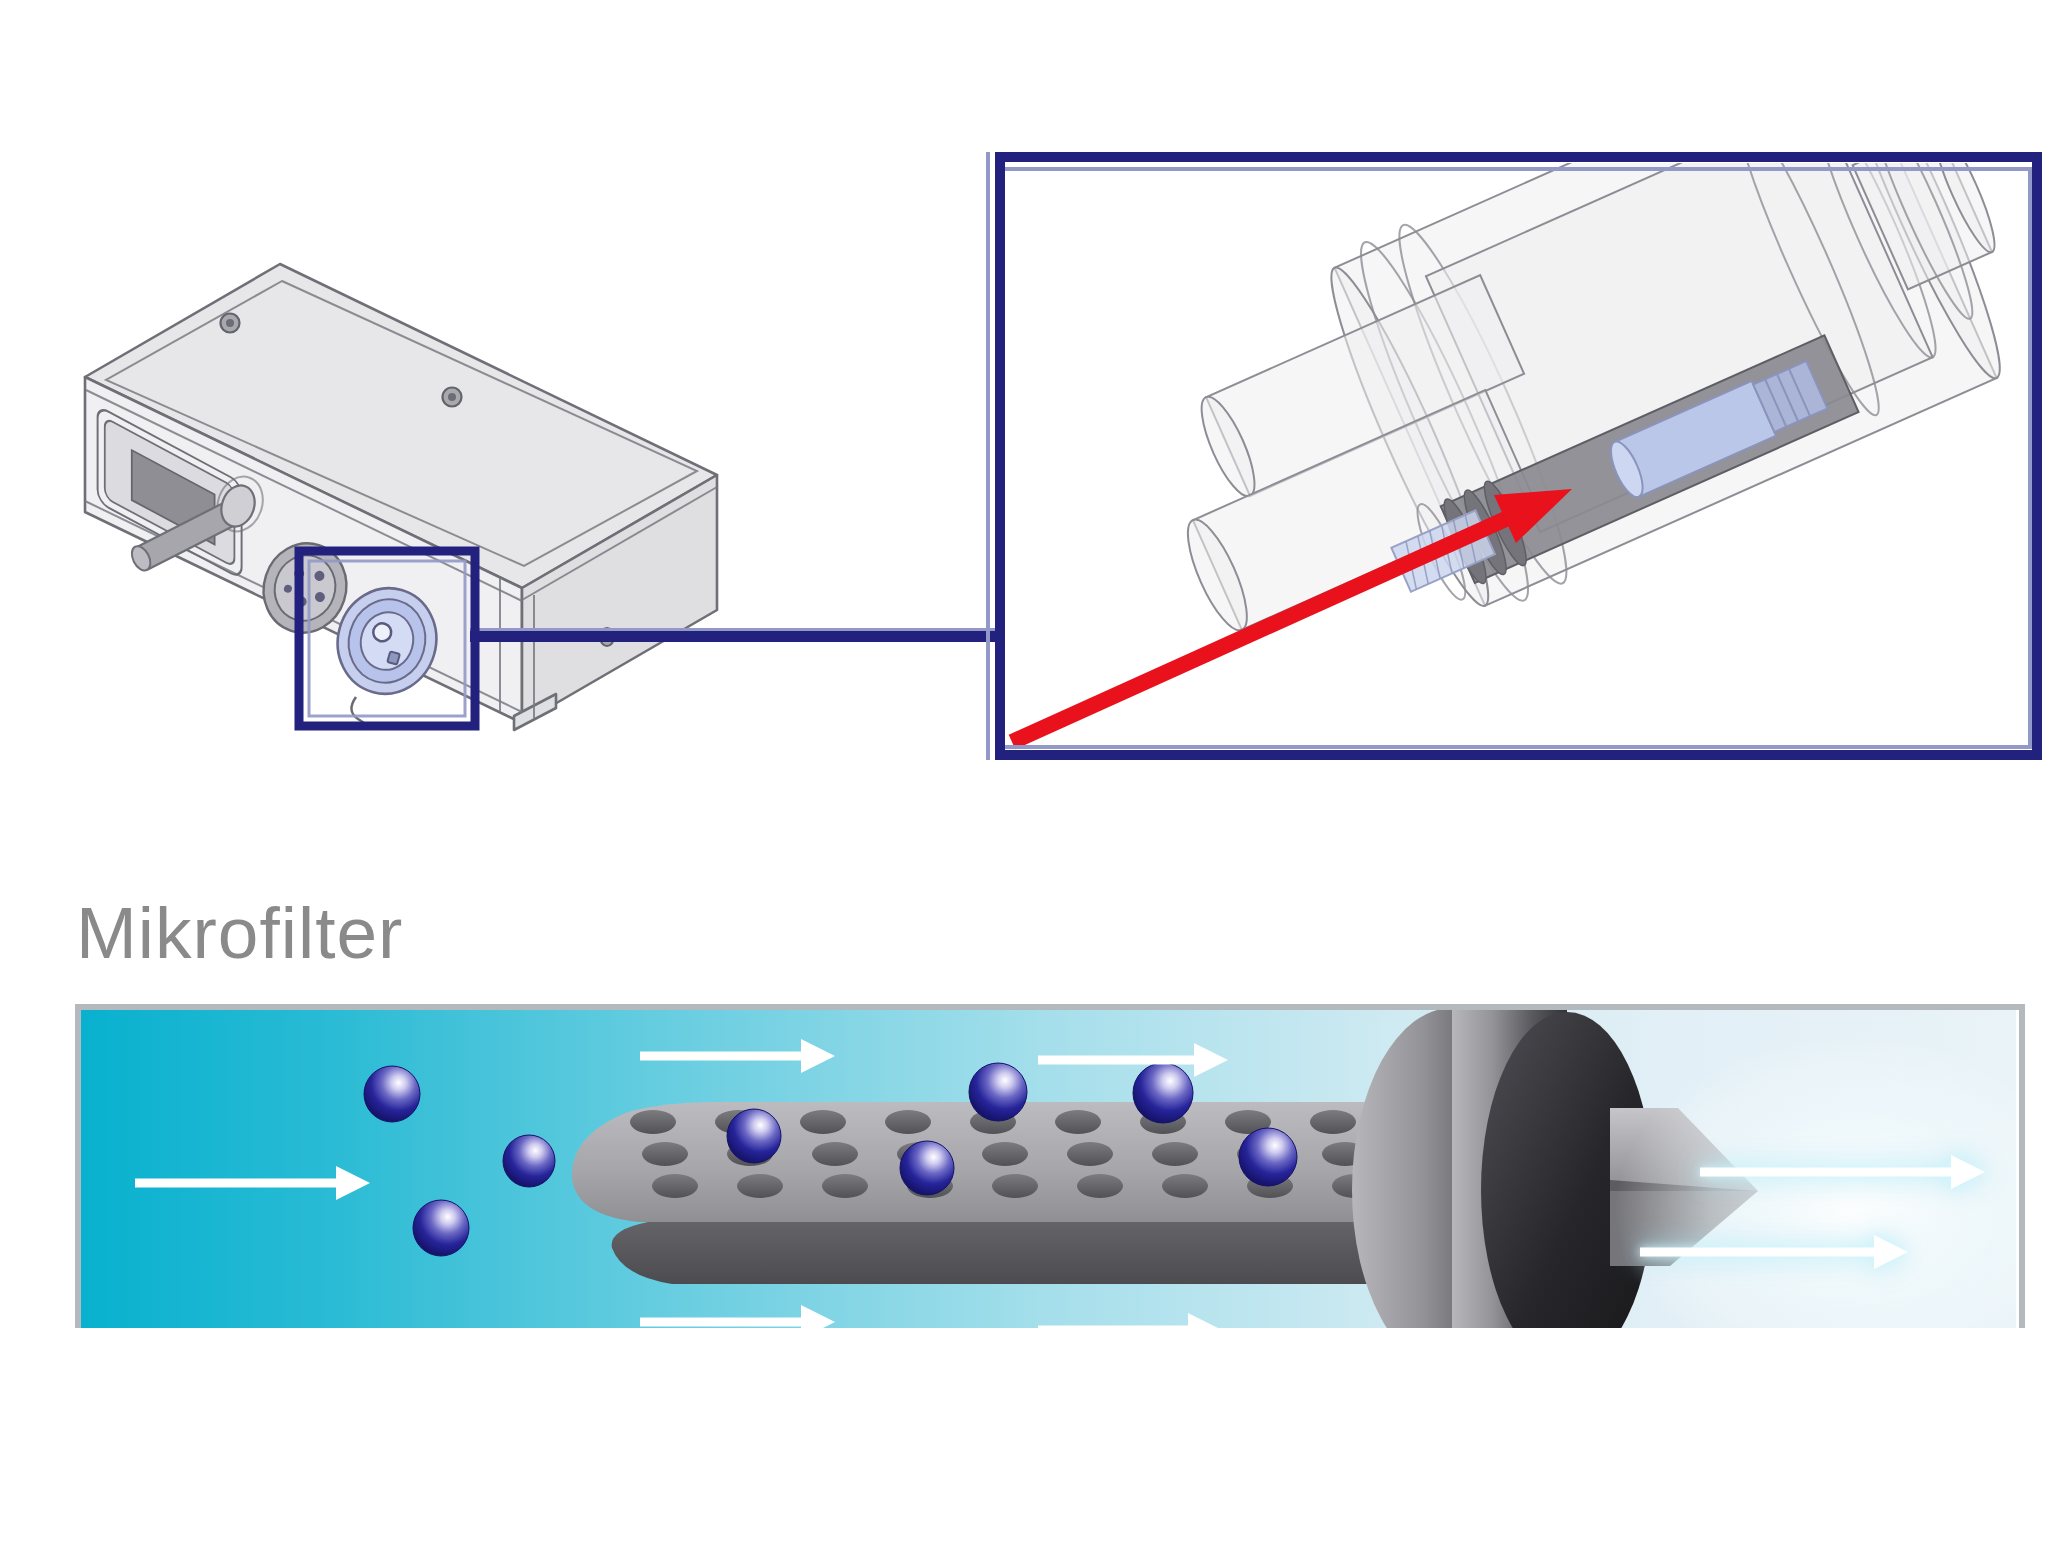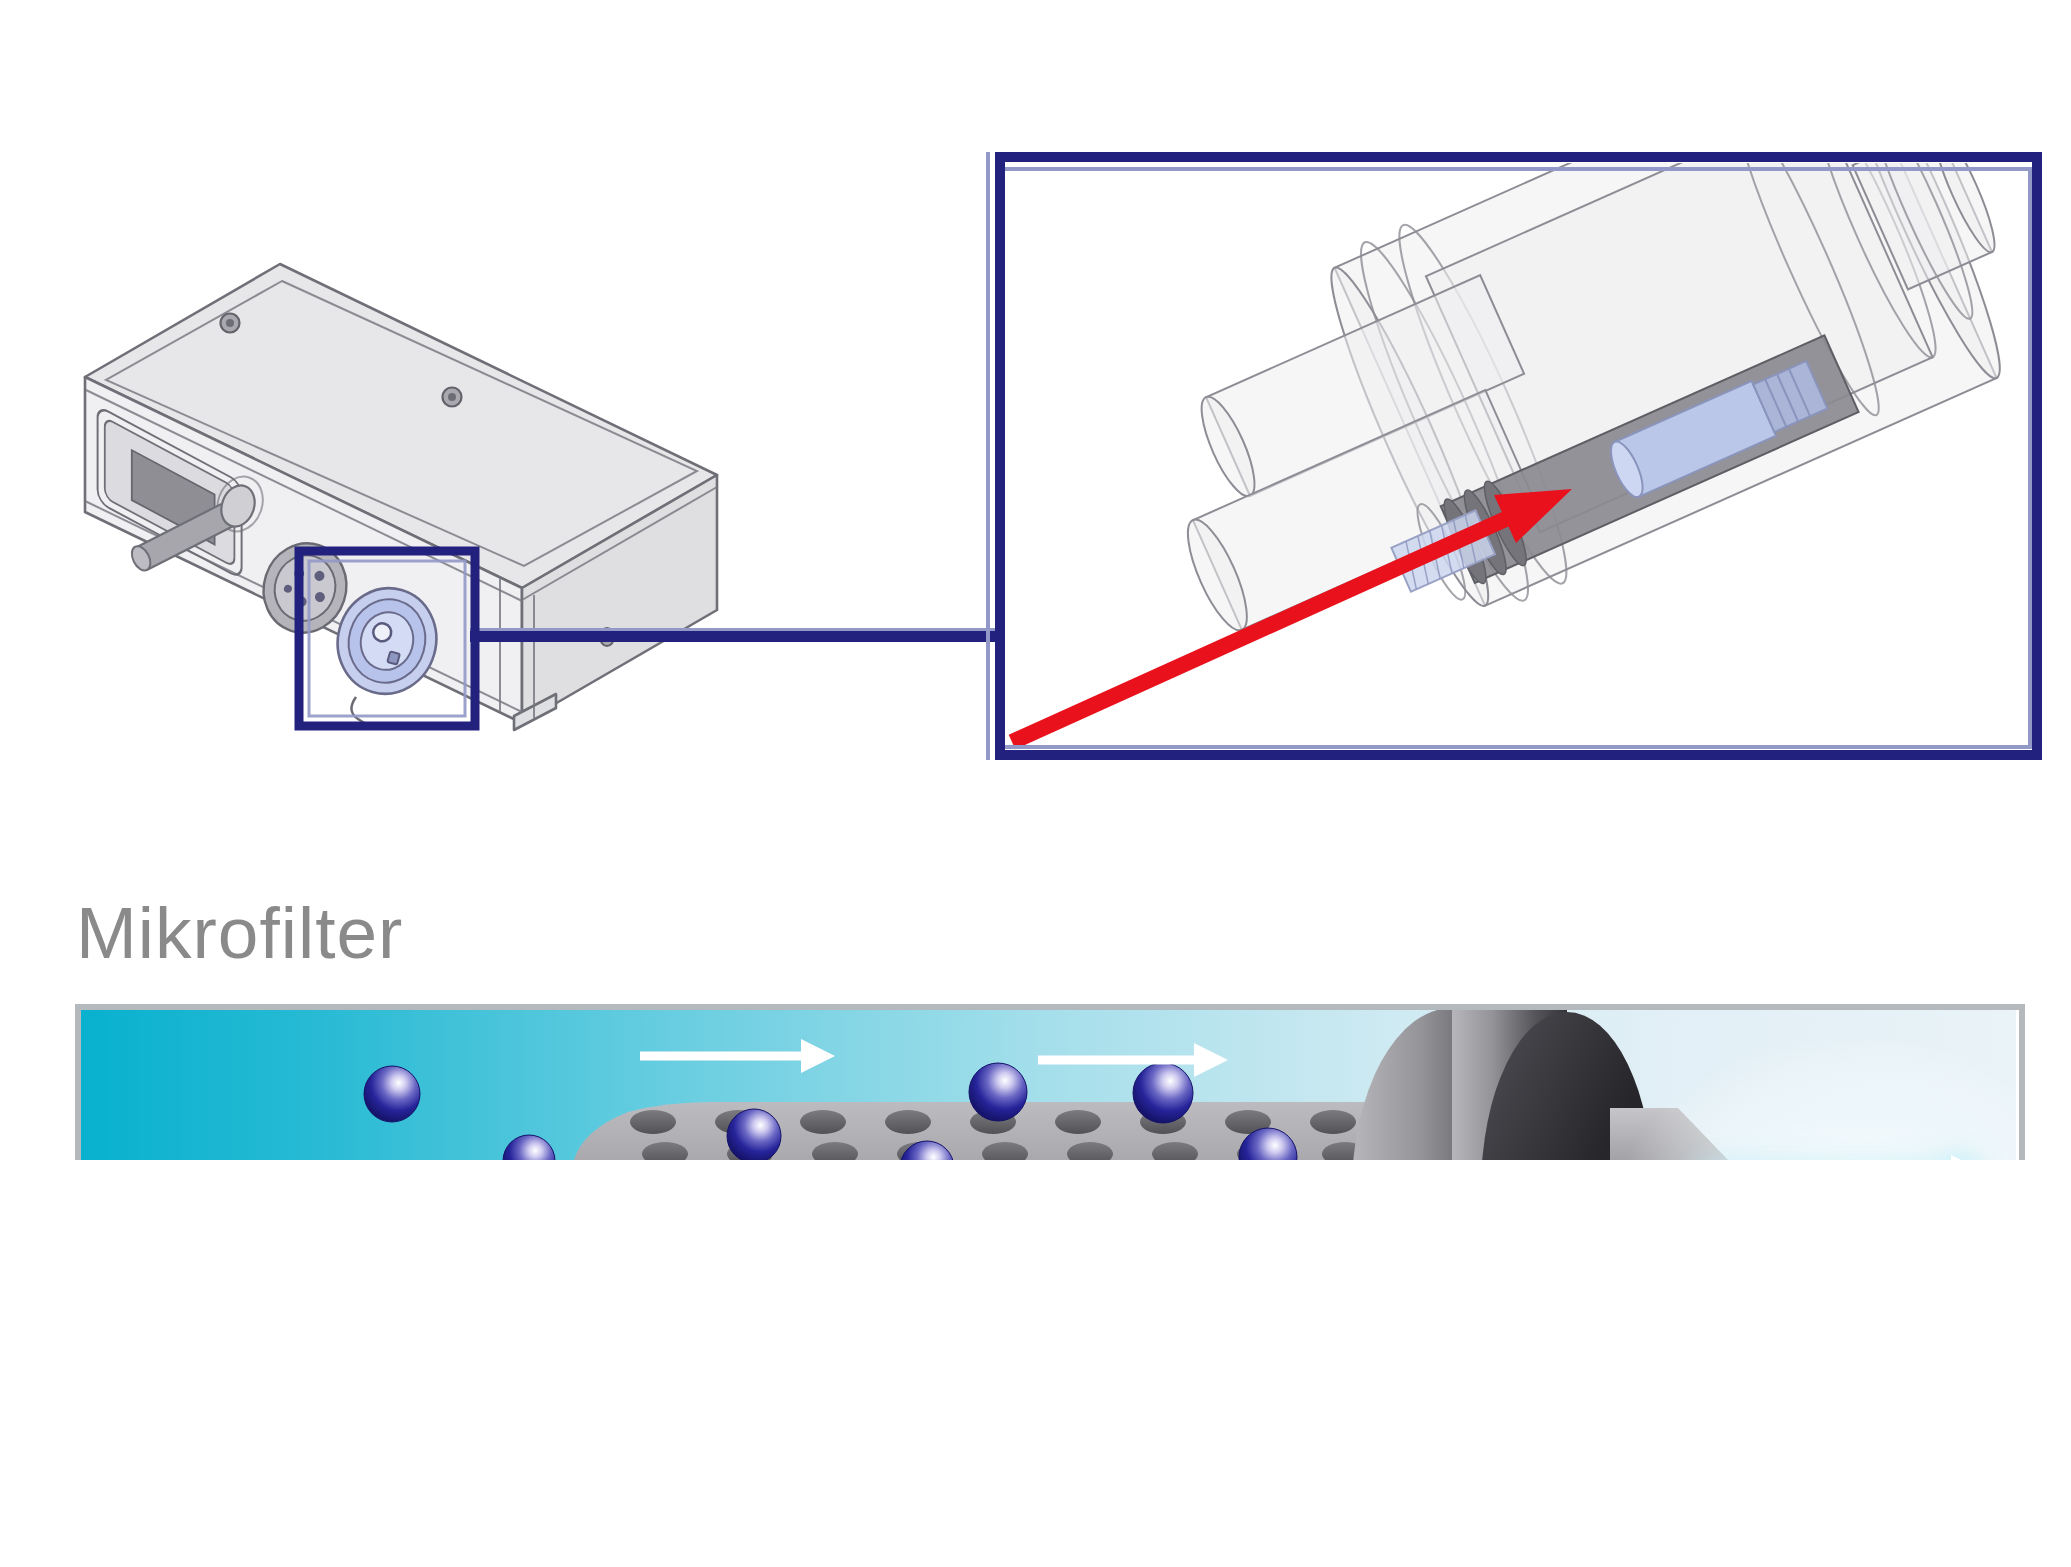--- a/index.html
+++ b/index.html
@@ -1,16 +1,16 @@
 <!DOCTYPE html>
 <html style="--navy: #23217e; --periwinkle: #9298c8; --red: #e8111c; --gray_text: #8a8a8a; --teal: #0ab2cf; --panel_border: #b3b9bc; --filter_blue: #bac7e9; --sphere_navy: #1d1c78; --tube_gray: #a9a9ad; --tube_dark: #57575b;"><head>
 <meta charset="utf-8">
 <style>
   html,body{margin:0;padding:0;background:#ffffff;}
-  #stage{position:relative;width:2071px;height:1160px;background:#fff;overflow:hidden;
+  #stage{position:relative;width:2071px;height:1328px;background:#fff;overflow:hidden;
          font-family:"Liberation Sans",sans-serif;}
   svg{position:absolute;left:0;top:0;}
   .title-text{font-family:"Liberation Sans",sans-serif;font-size:73px;font-weight:400;
               letter-spacing:1px;fill:var(--gray_text,#8a8a8a);}
   .edge{stroke:#6f6f77;stroke-width:2.6;stroke-linejoin:round;}
   .seam{stroke:#7a7a82;stroke-width:2;fill:none;opacity:.85;}
   .wf{fill:#eeeef1;fill-opacity:.55;stroke:#8d8d95;stroke-width:2;}
   .wf2{fill:none;stroke:#8d8d95;stroke-width:2;opacity:.8;}
   .navyline{fill:var(--navy,#23217e);}
   .periline{fill:var(--periwinkle,#9298c8);}

